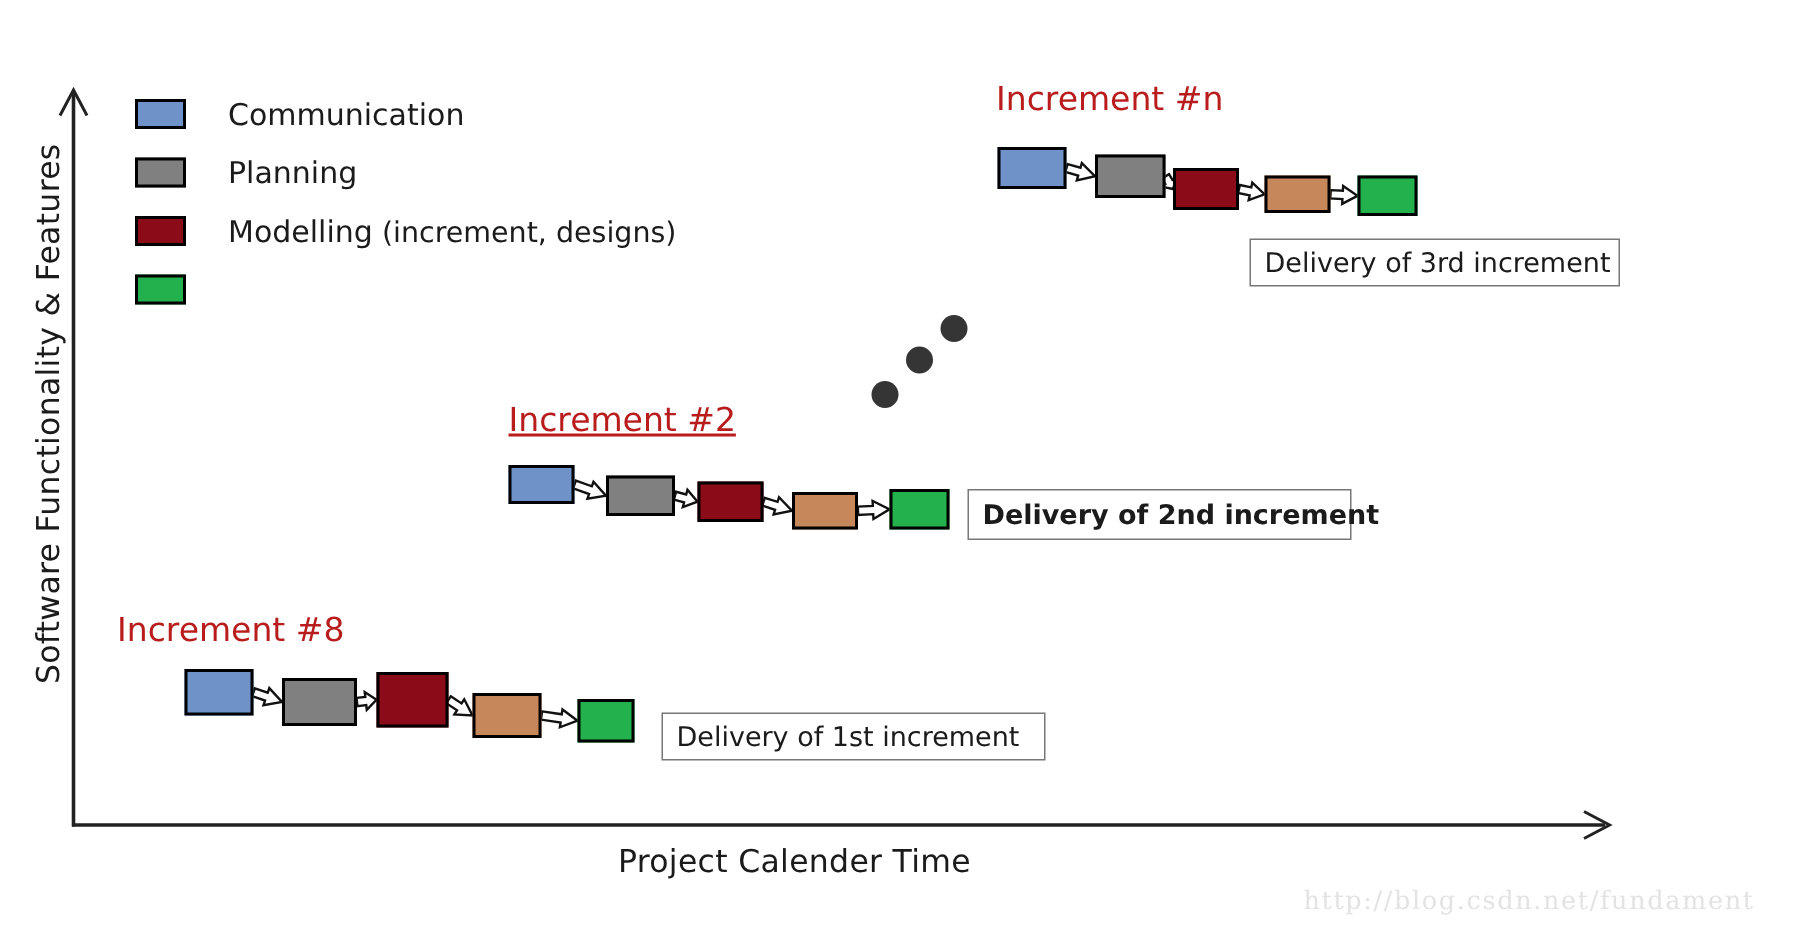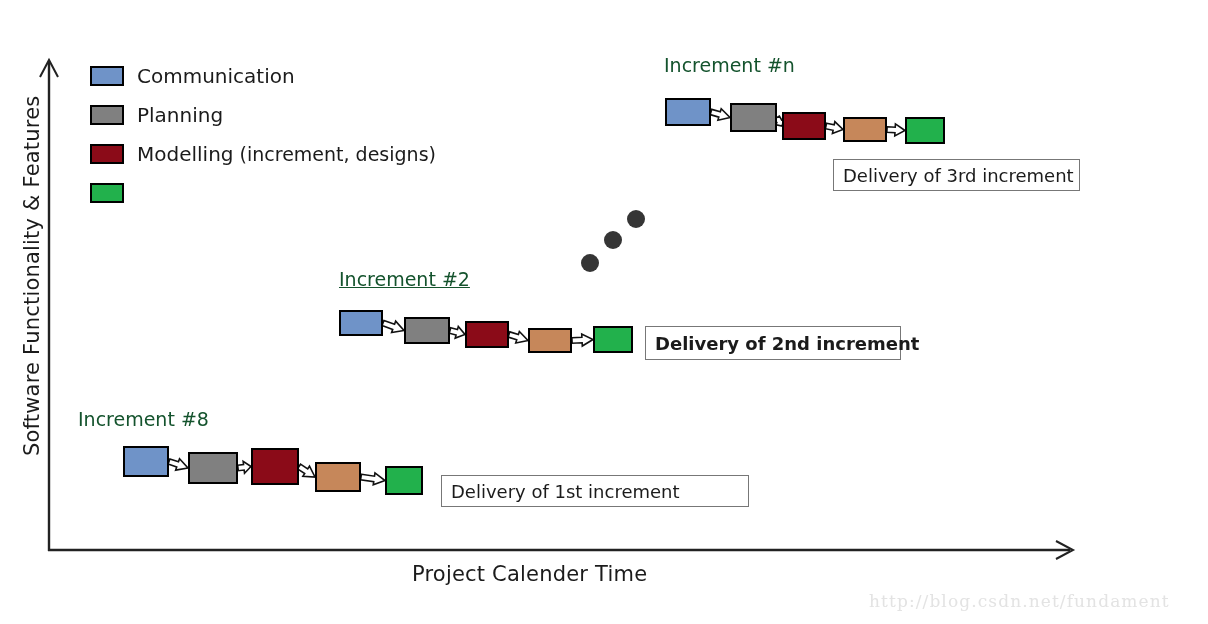--- a/index.html
+++ b/index.html
@@ -64,32 +64,32 @@
     height: 39px;
   }
   .legend-swatch {
     width: 34px;
     height: 20px;
     border: 2px solid #000000;
     box-sizing: border-box;
     flex: 0 0 auto;
   }
   .legend-text {
-    margin-left: 13px;
+    margin-left: 28px;
     font-size: 20px;
     color: #1b1b1b;
     white-space: nowrap;
   }
   .legend-text .sub { font-size: 19px; }
 
   
   .inc-title {
     position: absolute;
-    font-size: 19px;
-    color: #14532d;
+    font-size: 22px;
+    color: #b91c1c;
     white-space: nowrap;
   }
   .phase-box {
     position: absolute;
     border: 2.5px solid #000000;
     box-sizing: border-box;
   }
   .delivery-label {
     position: absolute;
     border: 1.5px solid #777777;
@@ -179,21 +179,21 @@
       </div>
     </div>
 
   <div id="increment-layer">
       <div class="inc-title" style="left: 78px; top: 408px;">Increment #8</div>
       <div class="phase-box" style="left: 123px; top: 446px; width: 46px; height: 31px; background: rgb(111, 147, 200);"></div>
       <div class="phase-box" style="left: 188px; top: 452px; width: 50px; height: 32px; background: rgb(128, 128, 128);"></div>
       <div class="phase-box" style="left: 251px; top: 448px; width: 48px; height: 37px; background: rgb(139, 11, 24);"></div>
       <div class="phase-box" style="left: 315px; top: 462px; width: 46px; height: 30px; background: rgb(198, 135, 90);"></div>
       <div class="phase-box" style="left: 385px; top: 466px; width: 38px; height: 29px; background: rgb(34, 177, 76);"></div>
-      <div class="delivery-label" style="left: 441px; top: 475px; width: 308px; height: 32px;">Delivery of 1st increment</div>
+      <div class="delivery-label" style="left: 441px; top: 475px; width: 256px; height: 32px;">Delivery of 1st increment</div>
       <div class="inc-title" style="left: 339px; top: 268px; text-decoration: underline;">Increment #2</div>
       <div class="phase-box" style="left: 339px; top: 310px; width: 44px; height: 26px; background: rgb(111, 147, 200);"></div>
       <div class="phase-box" style="left: 404px; top: 317px; width: 46px; height: 27px; background: rgb(128, 128, 128);"></div>
       <div class="phase-box" style="left: 465px; top: 321px; width: 44px; height: 27px; background: rgb(139, 11, 24);"></div>
       <div class="phase-box" style="left: 528px; top: 328px; width: 44px; height: 25px; background: rgb(198, 135, 90);"></div>
       <div class="phase-box" style="left: 593px; top: 326px; width: 40px; height: 27px; background: rgb(34, 177, 76);"></div>
       <div class="delivery-label" style="left: 645px; top: 326px; width: 256px; height: 34px; font-weight: bold;">Delivery of 2nd increment</div>
       <div class="inc-title" style="left: 664px; top: 54px;">Increment #n</div>
       <div class="phase-box" style="left: 665px; top: 98px; width: 46px; height: 28px; background: rgb(111, 147, 200);"></div>
       <div class="phase-box" style="left: 730px; top: 103px; width: 47px; height: 29px; background: rgb(128, 128, 128);"></div>

